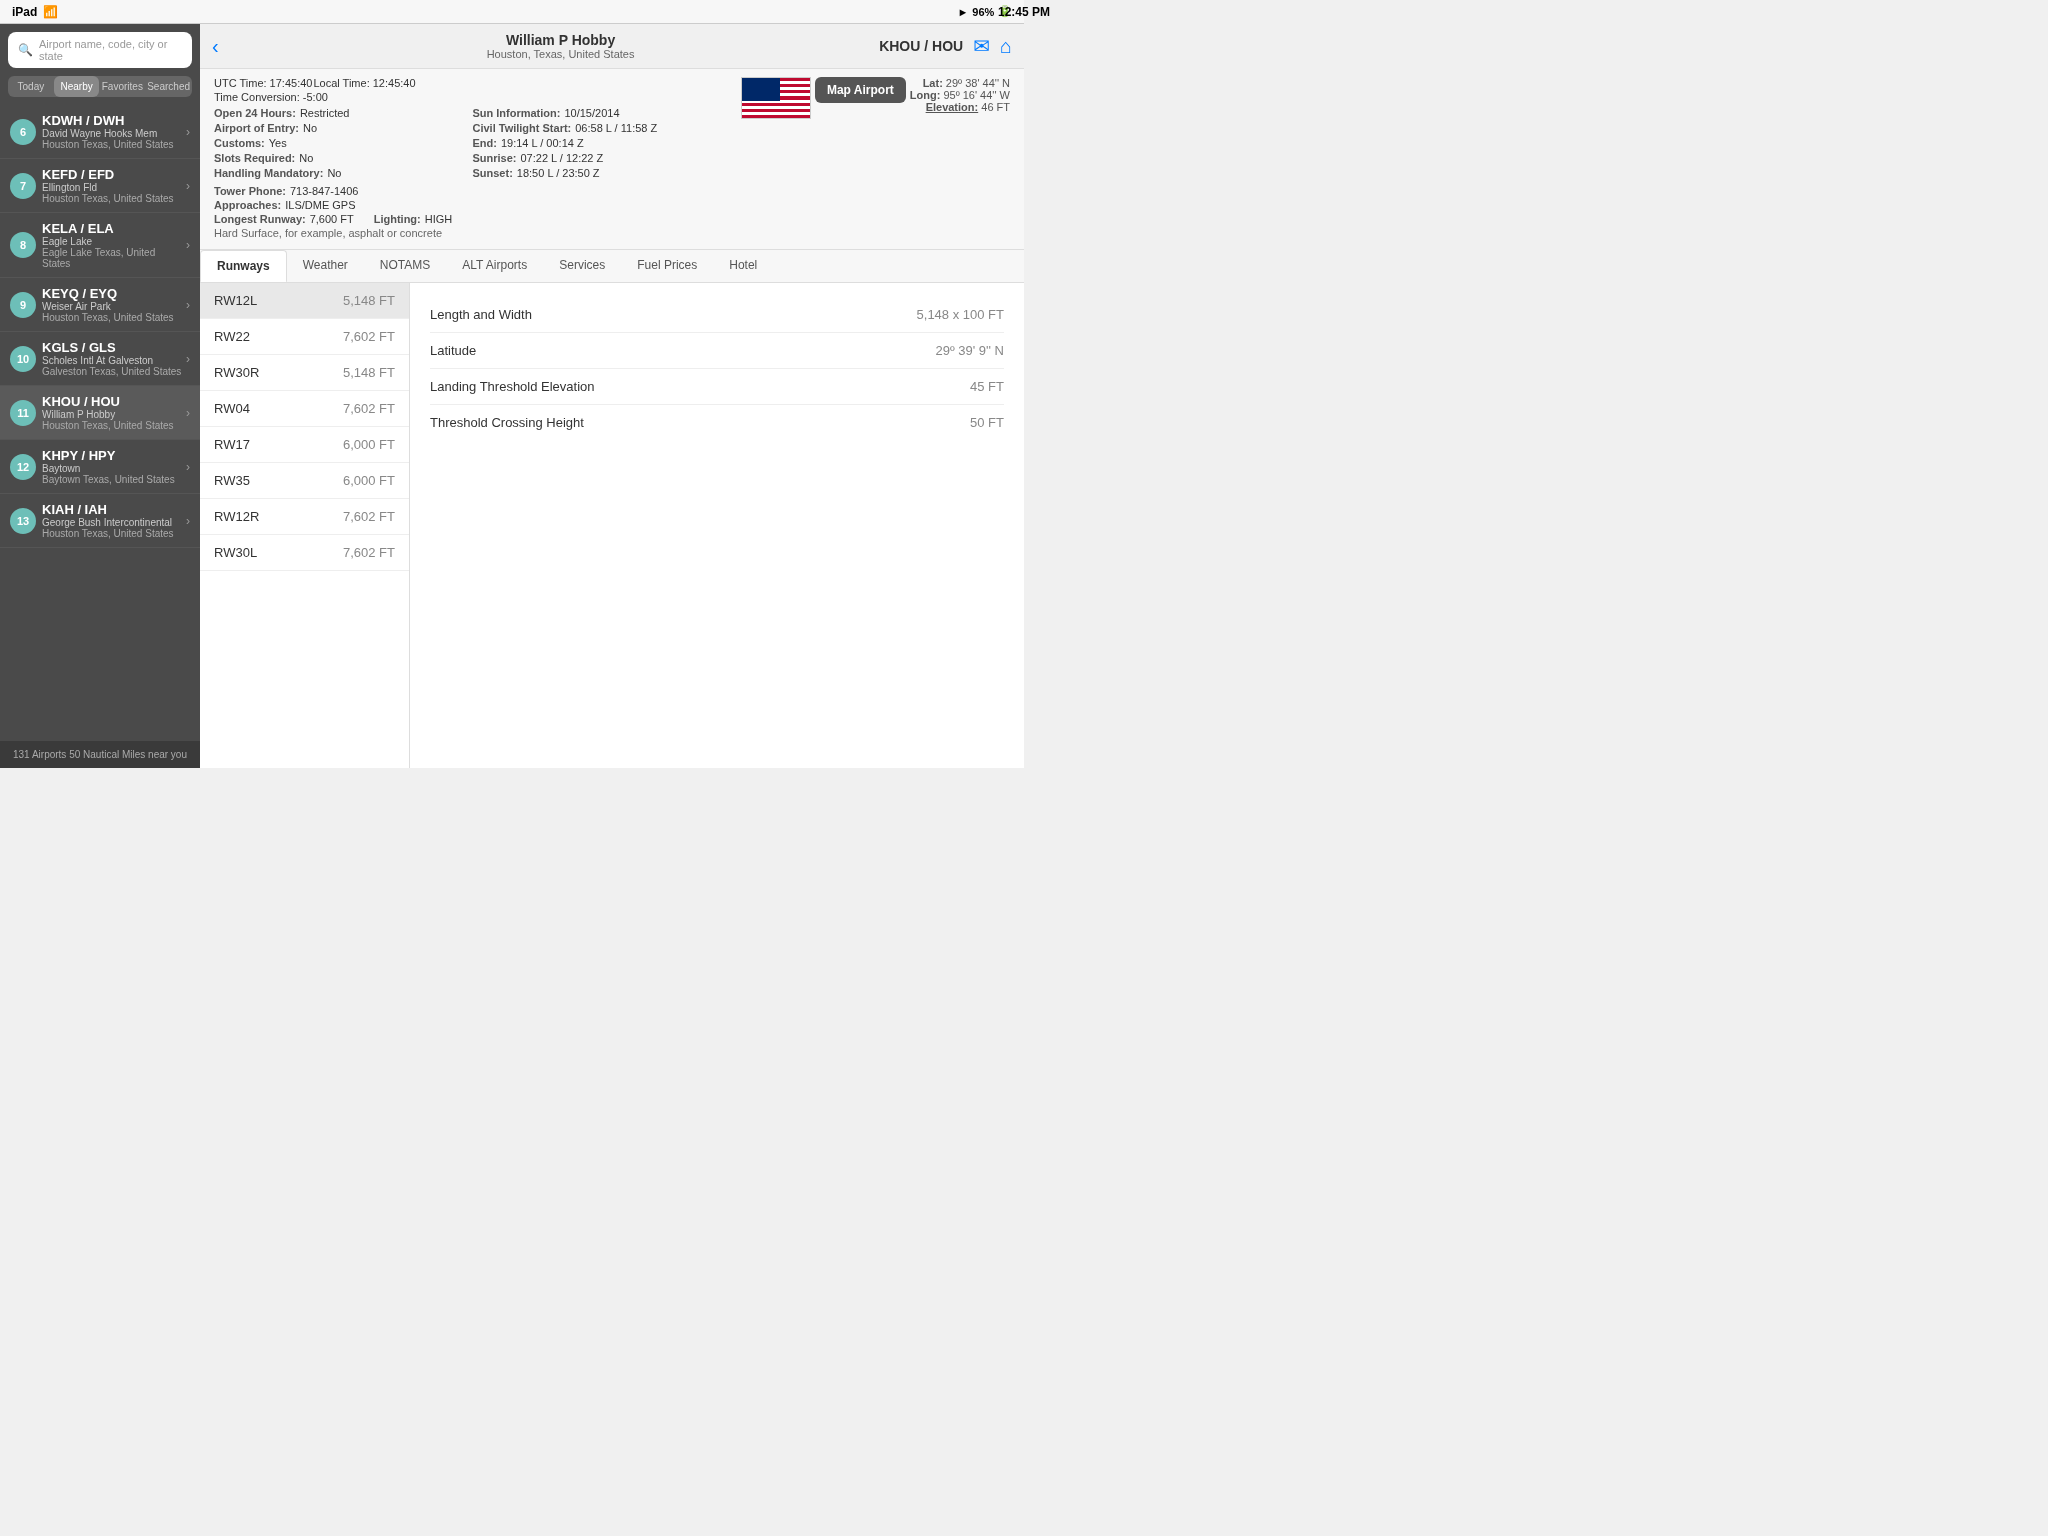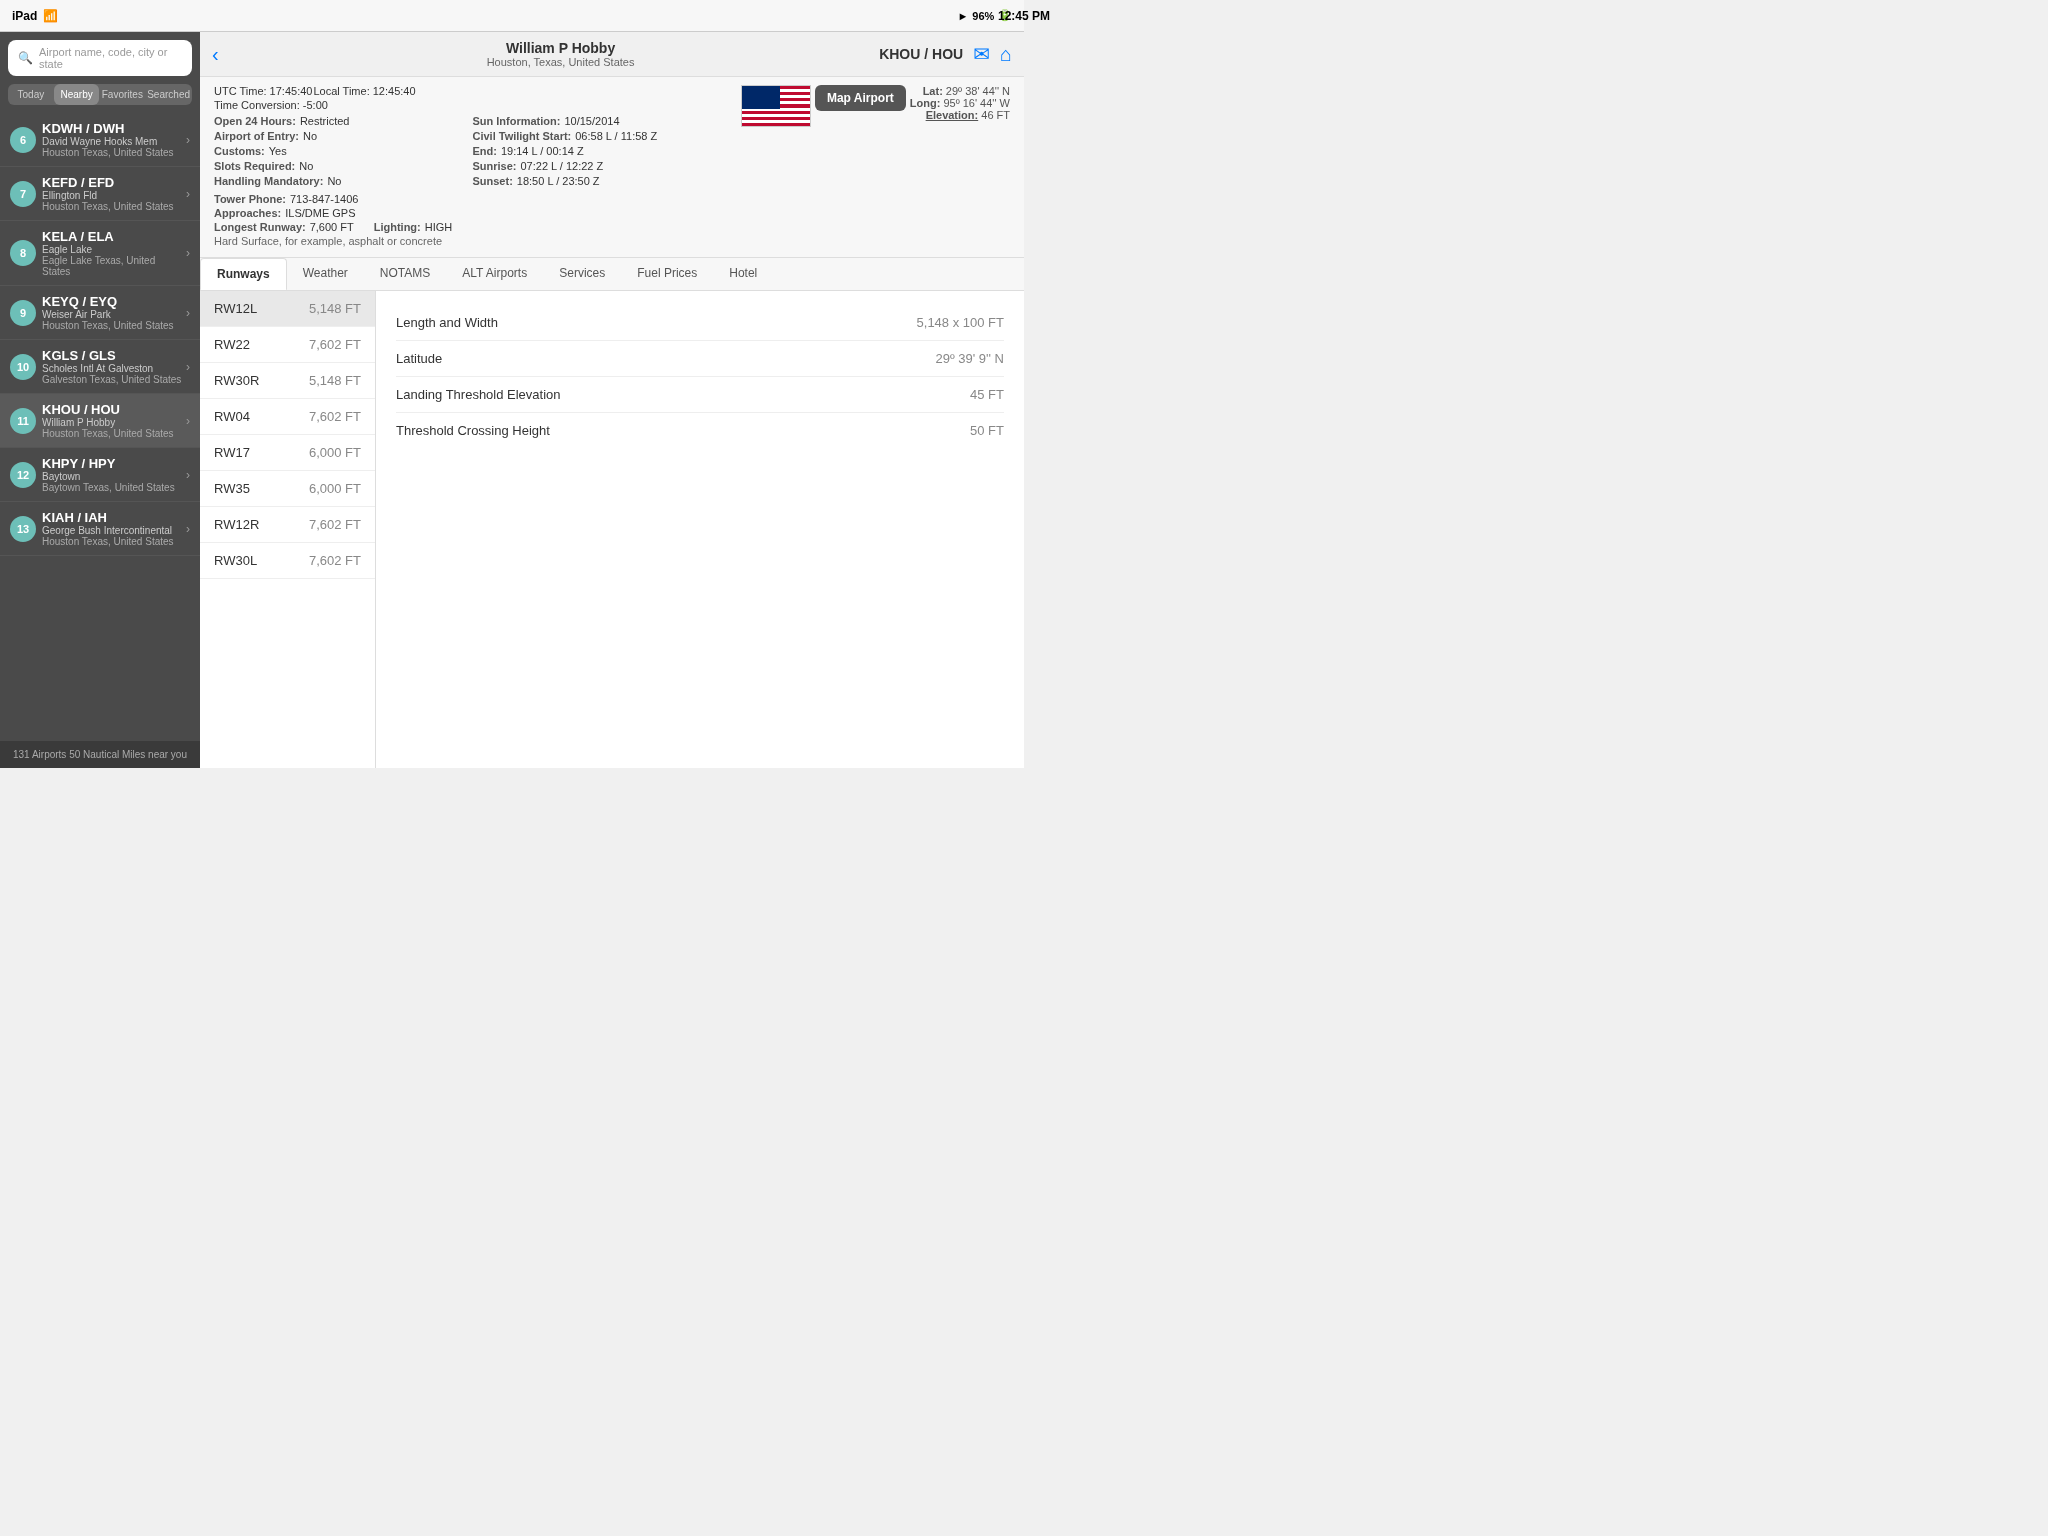--- a/index.html
+++ b/index.html
@@ -9,21 +9,21 @@
       width: 1024px;
       height: 768px;
       overflow: hidden;
       display: flex;
       flex-direction: column;
     }
 
     
     .status-bar {
       background: #f7f7f7;
-      height: 32px;
+      height: 24px;
       display: flex;
       align-items: center;
       justify-content: space-between;
       padding: 0 12px;
       font-size: 12px;
       font-weight: 600;
       border-bottom: 1px solid #ccc;
     }
     .status-left { display: flex; align-items: center; gap: 6px; }
     .status-center { position: absolute; left: 50%; transform: translateX(-50%); font-size: 12px; font-weight: 600; }
@@ -293,21 +293,21 @@
     }
 
     
     .runway-content {
       display: flex;
       flex: 1;
       overflow: hidden;
     }
 
     .runway-list {
-      width: 176px;
+      width: 210px;
       border-right: 1px solid #ddd;
       overflow-y: auto;
       flex-shrink: 0;
     }
     .runway-row {
       display: flex;
       justify-content: space-between;
       align-items: center;
       padding: 10px 14px;
       border-bottom: 1px solid #eee;

